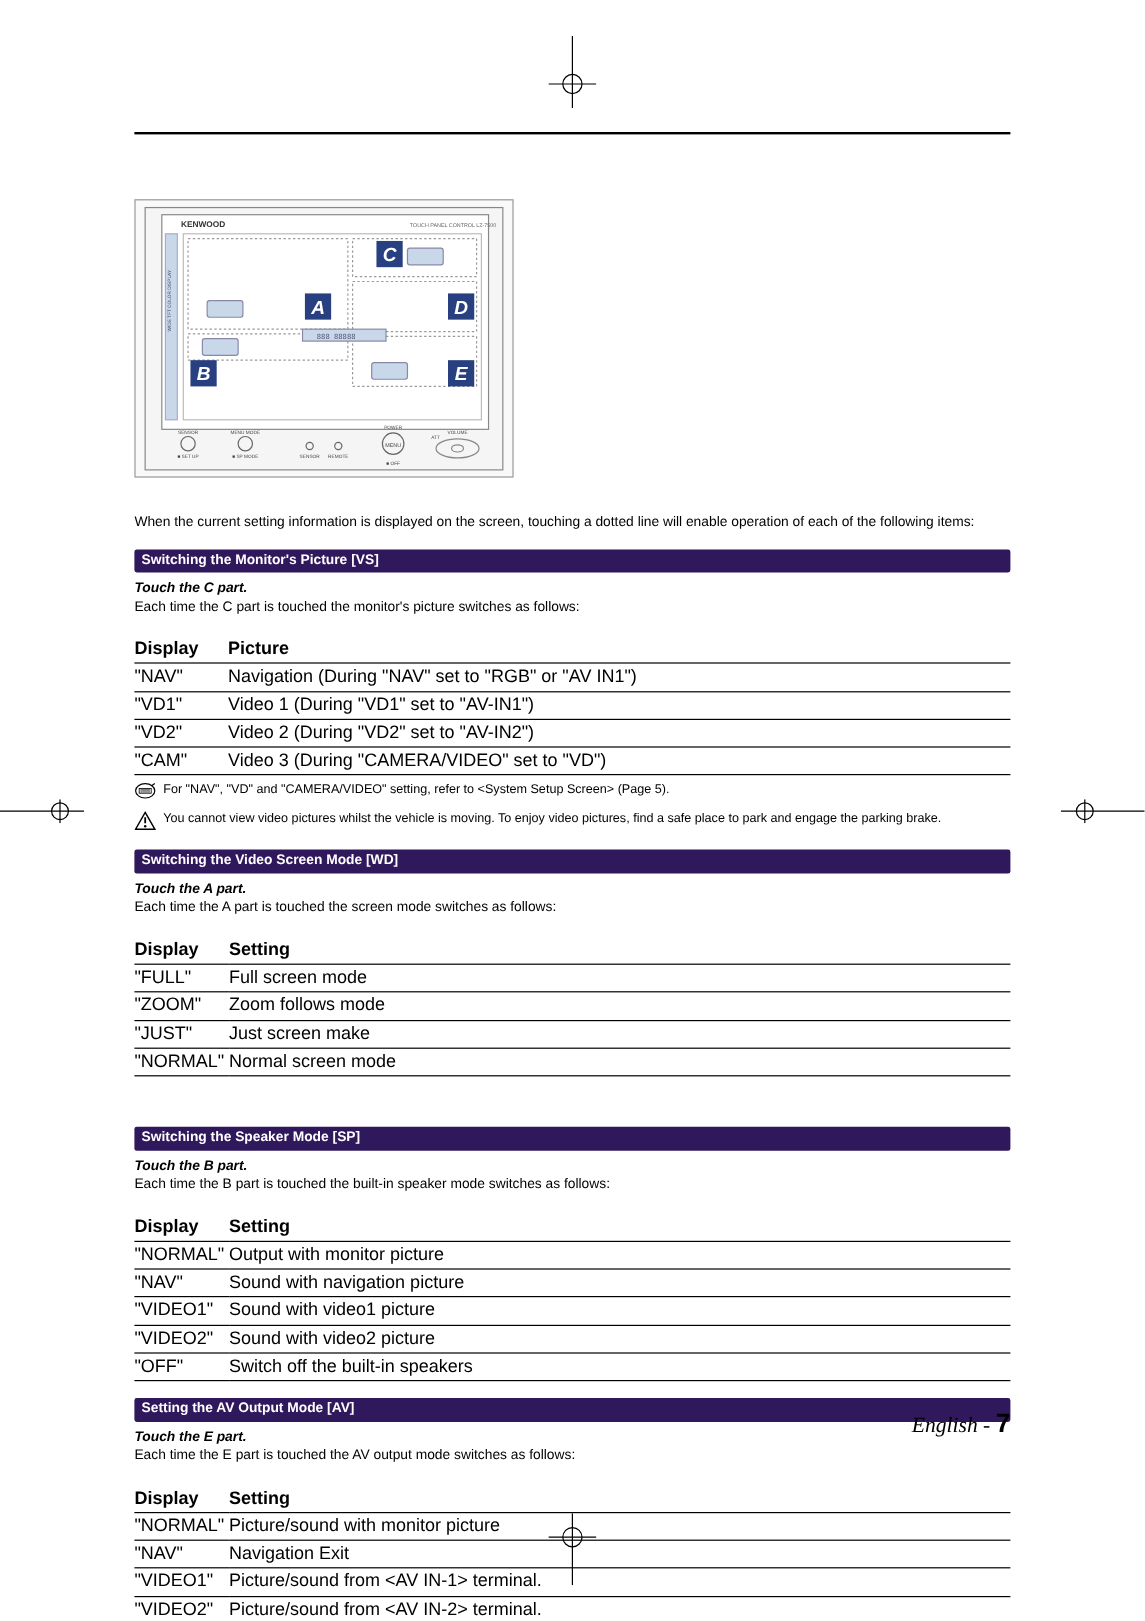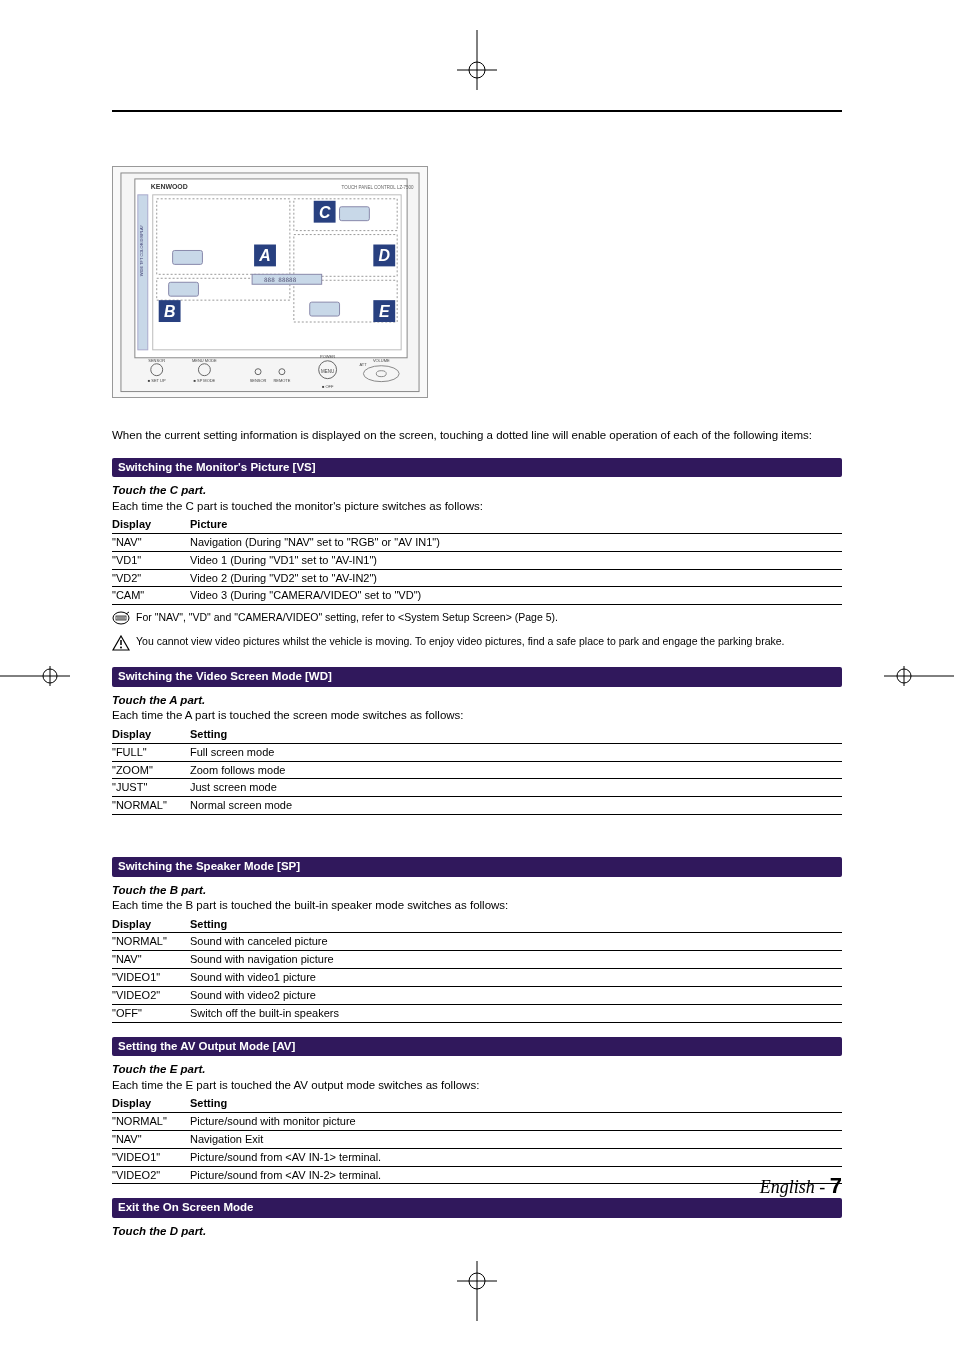--- a/index.html
+++ b/index.html
@@ -64,22 +64,22 @@
     font-weight: bold;
     font-size: 11.5px;
     padding: 2px 6px;
     border-radius: 2px;
     margin-bottom: 6px;
   }
   .subhead { font-weight: bold; margin-top: 2px; font-style: italic; }
   table {
     width: 100%;
     border-collapse: collapse;
-    margin-top: 2px;
-    font-size: 11px;
+    margin-top: 16px;
+    font-size: 15px;
   }
   th {
     text-align: left;
     font-weight: bold;
     border-bottom: 1.5px solid #000;
     padding: 1px 4px 1px 0;
   }
   td {
     border-bottom: 1px solid #000;
     padding: 1px 4px 1px 0;
@@ -281,21 +281,21 @@
           <tr>
               <td class="key">"FULL"</td>
               <td>Full screen mode</td>
             </tr>
           <tr>
               <td class="key">"ZOOM"</td>
               <td>Zoom follows mode</td>
             </tr>
           <tr>
               <td class="key">"JUST"</td>
-              <td>Just screen mode</td>
+              <td>Just screen make</td>
             </tr>
           <tr>
               <td class="key">"NORMAL"</td>
               <td>Normal screen mode</td>
             </tr>
         </tbody>
       </table>
     </div>
 
   </div>
@@ -309,21 +309,21 @@
       <table>
         <thead>
             <tr>
           <th>Display</th>
           <th>Setting</th>
         </tr>
           </thead>
         <tbody>
           <tr>
               <td class="key">"NORMAL"</td>
-              <td>Sound with canceled picture</td>
+              <td>Output with monitor picture</td>
             </tr>
           <tr>
               <td class="key">"NAV"</td>
               <td>Sound with navigation picture</td>
             </tr>
           <tr>
               <td class="key">"VIDEO1"</td>
               <td>Sound with video1 picture</td>
             </tr>
           <tr>

